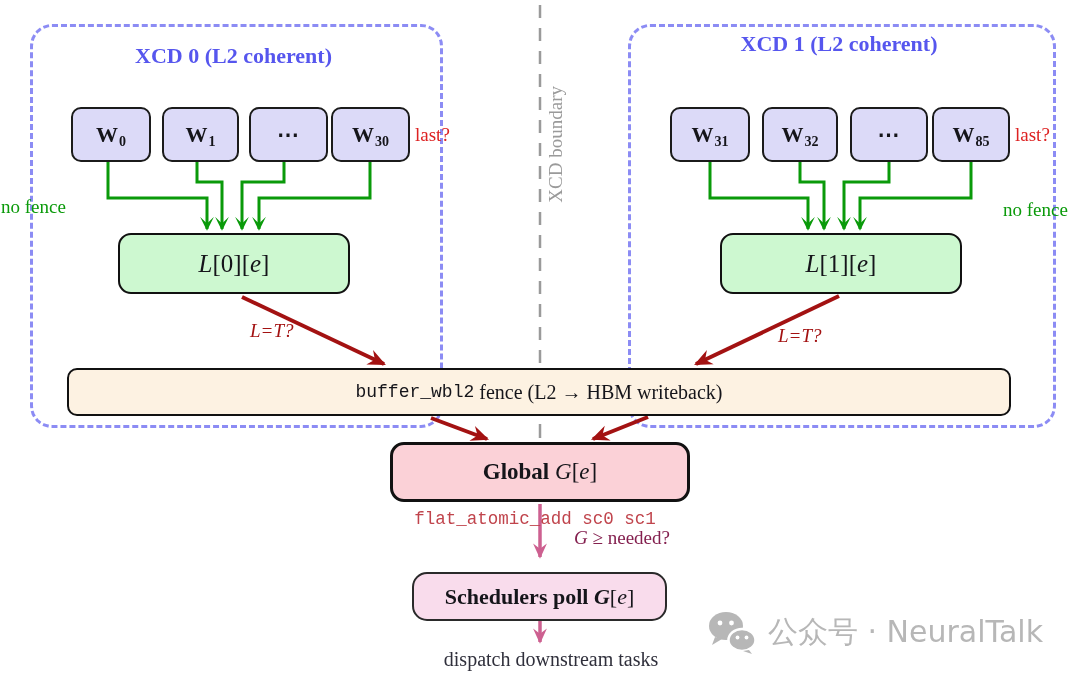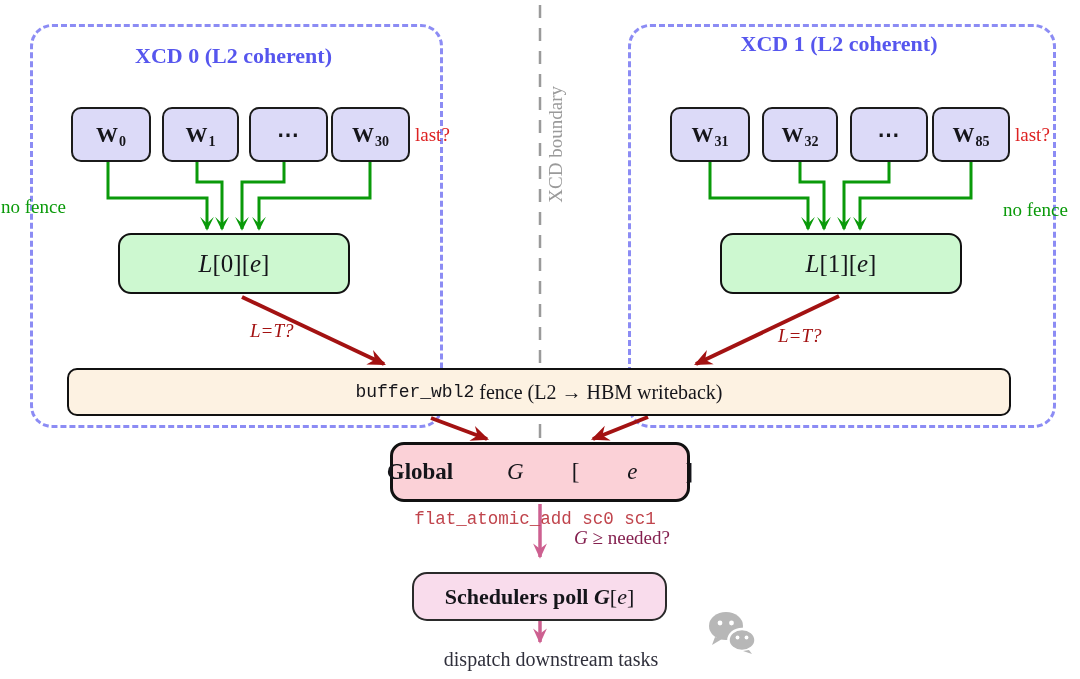--- a/index.html
+++ b/index.html
@@ -6,21 +6,21 @@
   .stage{position:relative;width:1080px;height:679px;background:#fff;overflow:hidden;
          font-family:"Liberation Serif","DejaVu Serif",serif;color:#15151a;}
   .xcdbox{position:absolute;border:3px dashed var(--border-blue,#8c8cf4);border-radius:22px;z-index:1;}
   svg.arrows{position:absolute;left:0;top:0;z-index:2;}
   .node{position:absolute;display:flex;align-items:center;justify-content:center;z-index:3;box-sizing:border-box;}
   .wbox{background:var(--worker-fill,#dcdaf8);border:2px solid #1b1b1b;border-radius:10px;
         font-weight:bold;font-size:22px;top:107px;height:55px;font-family:"Liberation Serif","DejaVu Serif",serif;}
   .wsub{font-size:14px;font-weight:bold;position:relative;top:7px;margin-left:1px;}
   .lbox{background:var(--l-fill,#cdf8d0);border:2.5px solid #111;border-radius:13px;font-size:25px;top:233px;height:61px;}
   .fence{background:var(--fence-fill,#fdf2e2);border:2.5px solid #111;border-radius:10px;font-size:20px;}
-  .global{background:var(--global-fill,#fbd1d7);border:3px solid #111;border-radius:14px;font-size:23px;gap:48px;}
+  .global{background:var(--global-fill,#fbd1d7);border:3px solid #111;border-radius:14px;font-size:23px;}
   .sched{background:var(--sched-fill,#f9dcec);border:2.5px solid #2a2a2a;border-radius:15px;font-size:22px;}
   .bold{font-weight:bold;}
   .it{font-style:italic;}
   .pre{white-space:pre;}
   .mono{font-family:"Liberation Mono","DejaVu Sans Mono",monospace;font-size:18px;}
   .lab{position:absolute;z-index:4;line-height:1.15;}
   .title{font-weight:bold;font-size:22px;color:var(--accent-blue,#5656ee);text-align:center;}
   .red{color:var(--bright-red,#dd2222);font-size:19px;}
   .green-lab{color:var(--green,#0a9a0a);font-size:19px;}
   .dredlab{color:var(--dark-red,#a31212);font-size:19px;font-style:italic;}
@@ -177,15 +177,16 @@
     <svg width="52" height="44" viewBox="0 0 52 44">
       <ellipse cx="20" cy="16" rx="17" ry="14" style="fill:var(--watermark-gray,#b7b7b7)"></ellipse>
       <path d="M9 27 L6 35 L16 29 Z" style="fill:var(--watermark-gray,#b7b7b7)"></path>
       <circle cx="14" cy="13" r="2.4" fill="#fff"></circle>
       <circle cx="25.5" cy="13" r="2.4" fill="#fff"></circle>
       <ellipse cx="36" cy="30" rx="13.5" ry="11" style="fill:var(--watermark-gray,#b7b7b7)" stroke="#fff" stroke-width="2.5"></ellipse>
       <path d="M43 40 L46 44 L37 41 Z" style="fill:var(--watermark-gray,#b7b7b7)"></path>
       <circle cx="31.5" cy="27.5" r="1.9" fill="#fff"></circle>
       <circle cx="40.5" cy="27.5" r="1.9" fill="#fff"></circle>
     </svg>
+    <span>公众号 · NeuralTalk</span>
   </div>
 
 </div>
 
 </body></html>

